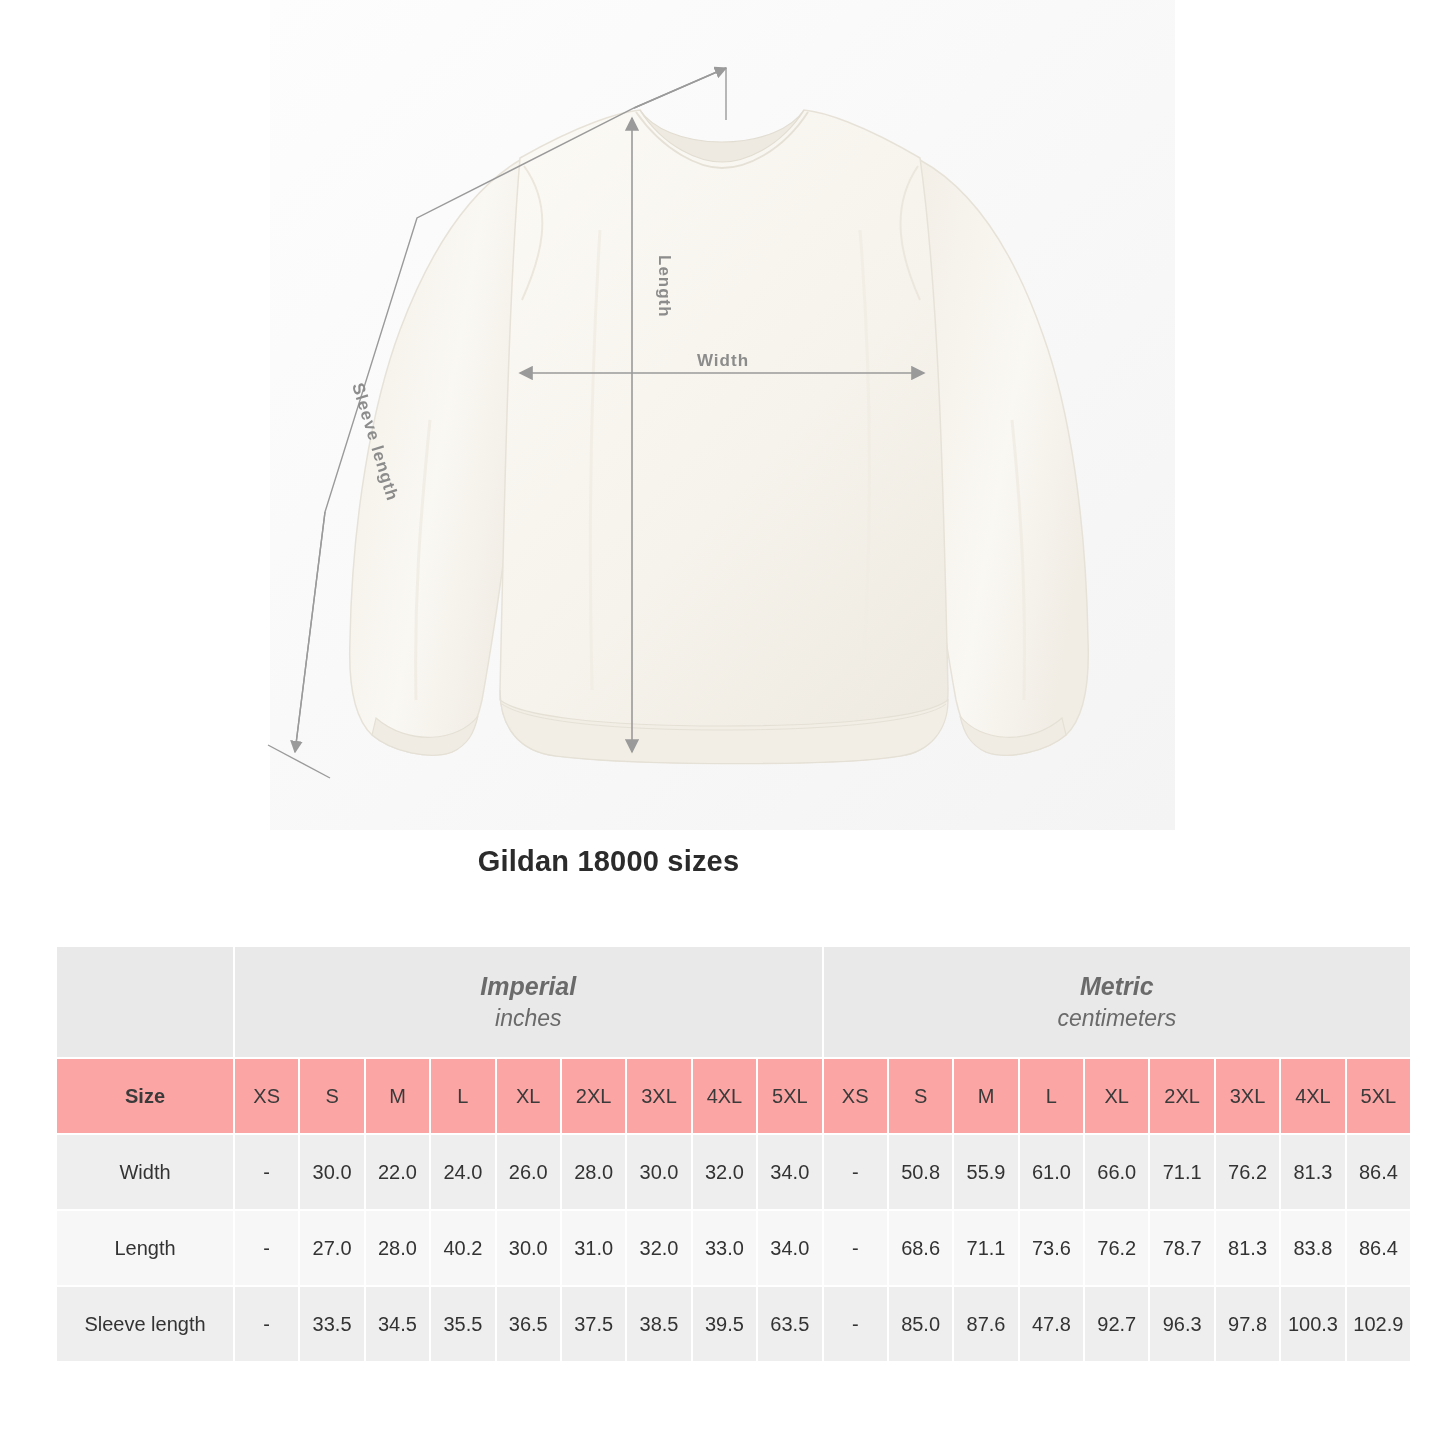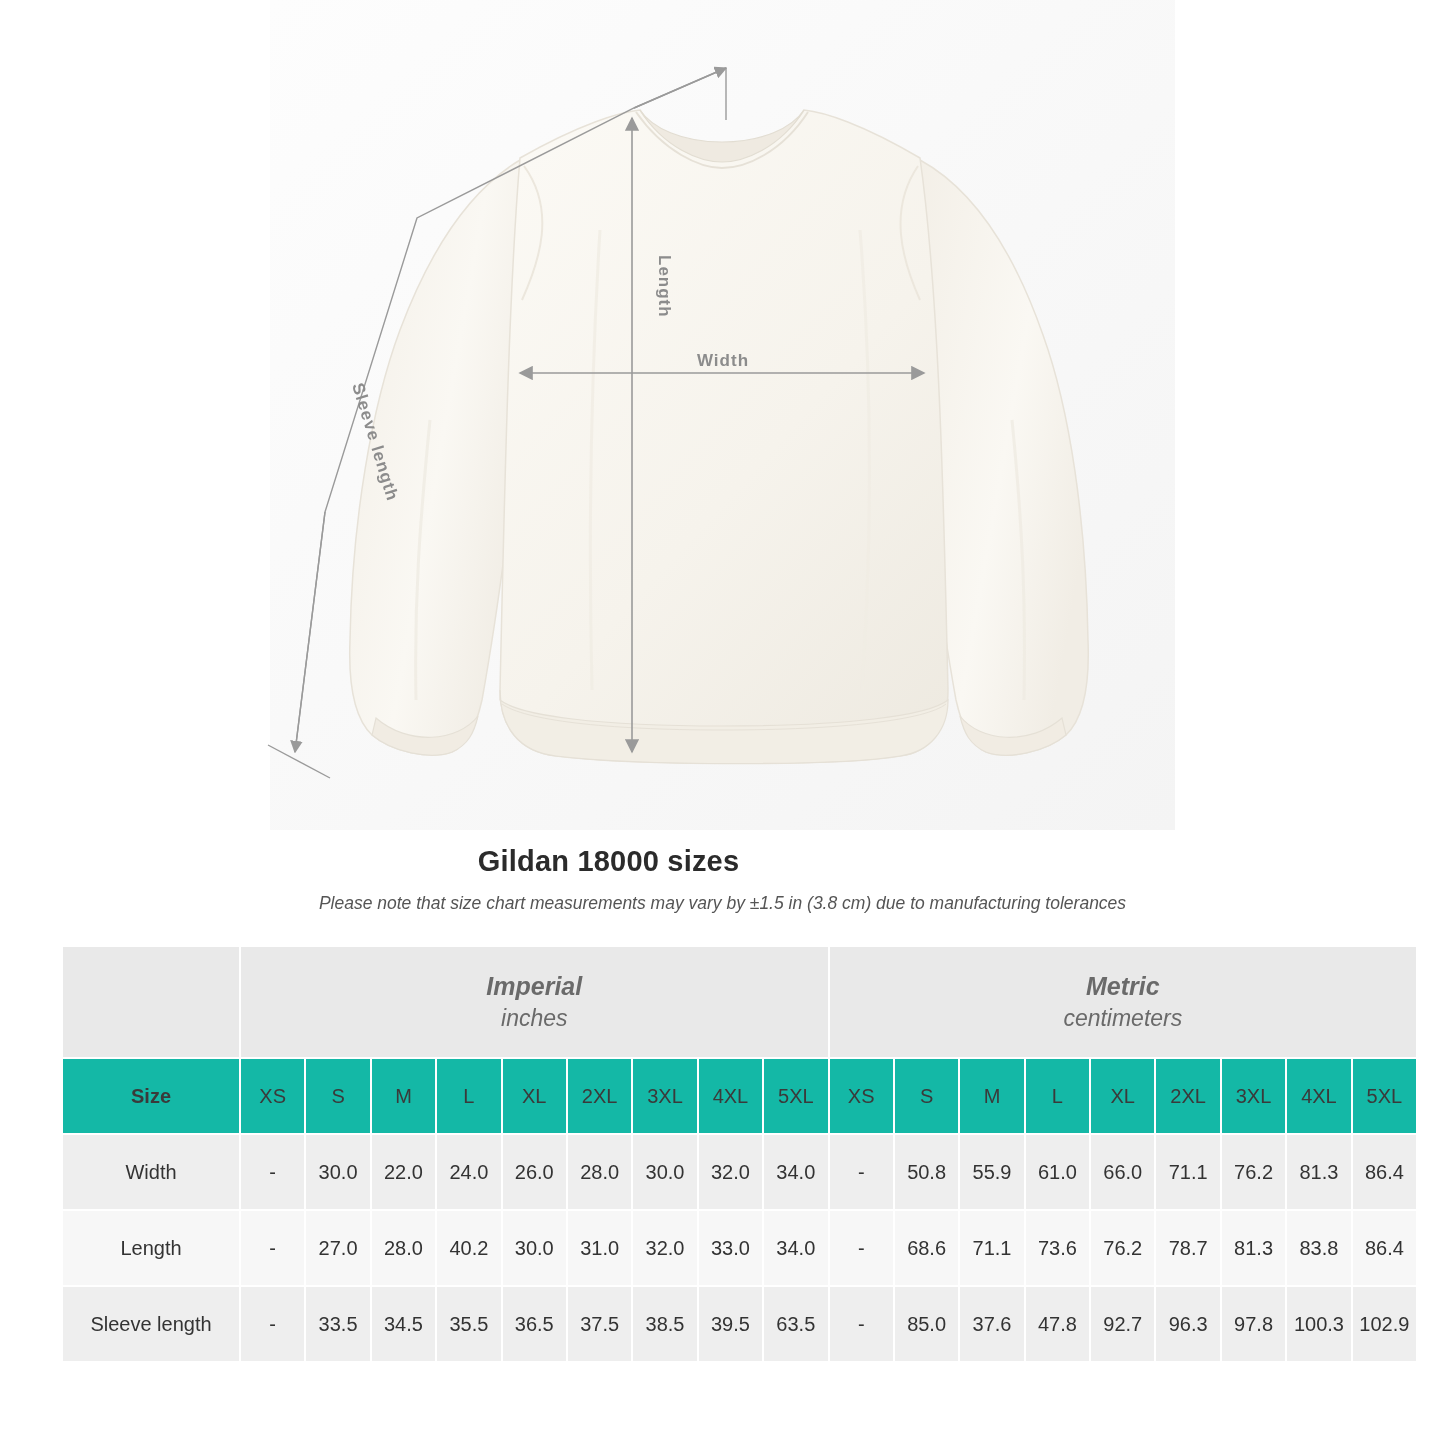--- a/index.html
+++ b/index.html
@@ -41,21 +41,21 @@
     width: 1445px;
     text-align: center;
     font-size: 17.5px;
     font-style: italic;
     color: #555;
   }
 
   
   .tablewrap {
     position: absolute;
-    left: 61px; top: 945px;
+    left: 55px; top: 945px;
     width: 1356px;
   }
   table.size {
     border-collapse: collapse;
     width: 1356px;
     table-layout: fixed;
   }
   table.size td, table.size th {
     border: 2px solid #ffffff;
     text-align: center;
@@ -81,21 +81,21 @@
     line-height: 1.15;
   }
   .unit-sub {
     font-size: 23px;
     font-style: italic;
     color: #6a6a6a;
     margin-top: 4px;
   }
 
   tr.hdr td {
-    background: #14b8a6;
+    background: #fca5a5;
     height: 76px;
     font-size: 20px;
     color: #3a3a3a;
   }
   tr.hdr td.rowlabel { font-weight: bold; font-size: 20px; }
 
   tr.r-odd td { background: #eeeeee; height: 76px; }
   tr.r-even td { background: #f7f7f7; height: 76px; }
   td.rowlabel {
     font-weight: bold;
@@ -183,21 +183,20 @@
 
       <text transform="translate(659,255) rotate(90)" font-family="Liberation Sans, sans-serif" font-size="17" font-weight="bold" fill="#8c8c8c" letter-spacing="1">Length</text>
 
       <text x="723" y="366" text-anchor="middle" font-family="Liberation Sans, sans-serif" font-size="17" font-weight="bold" fill="#8c8c8c" letter-spacing="1">Width</text>
 
       <text transform="translate(352,385) rotate(73)" font-family="Liberation Sans, sans-serif" font-size="17" font-weight="bold" fill="#8c8c8c" letter-spacing="1">Sleeve length</text>
     </svg>
   </div>
 
   <div class="title">Gildan 18000 sizes</div>
-  <div class="subtitle">Please note that size chart measurements may vary by ±1.5 in (3.8 cm) due to manufacturing tolerances</div>
 
   <div class="tablewrap">
     <table class="size">
       <colgroup>
         <col class="lab">
           <col class="dat">
           <col class="dat">
           <col class="dat">
           <col class="dat">
           <col class="dat">
@@ -301,21 +300,21 @@
           <td>33.5</td>
           <td>34.5</td>
           <td>35.5</td>
           <td>36.5</td>
           <td>37.5</td>
           <td>38.5</td>
           <td>39.5</td>
           <td>63.5</td>
           <td>-</td>
           <td>85.0</td>
-          <td>37.6</td>
+          <td>87.6</td>
           <td>47.8</td>
           <td>92.7</td>
           <td>96.3</td>
           <td>97.8</td>
           <td>100.3</td>
           <td>102.9</td>
         </tr>
       </tbody>
     </table>
   </div>

